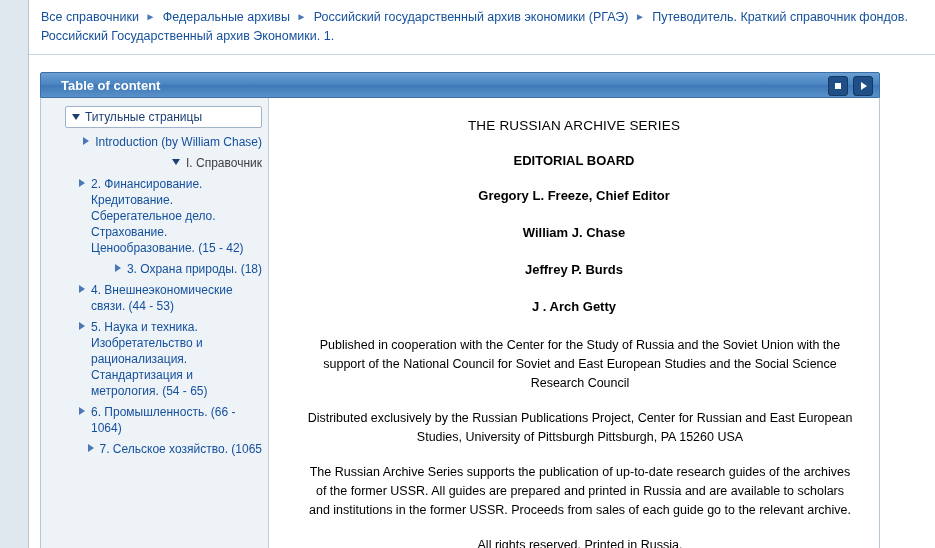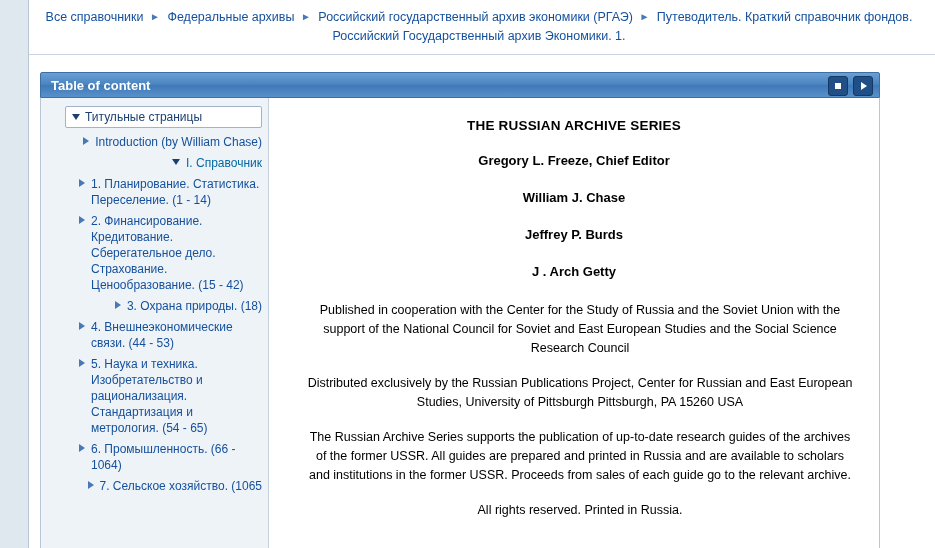--- a/index.html
+++ b/index.html
@@ -28,21 +28,20 @@
   
   .breadcrumb {
     position: absolute;
     left: 29px;
     top: 0;
     right: 0;
     padding: 8px 18px 6px 12px;
     font-size: 12.5px;
     color: #1b3f73;
     line-height: 19px;
-    text-align: center;
   }
   .breadcrumb .crumb {
     color: #15509c;
     text-decoration: none;
     cursor: pointer;
   }
   .breadcrumb .crumb.first { color: #15509c; }
   .crumb-arrow {
     display: inline-block;
     color: #4a77b5;
@@ -67,21 +66,21 @@
     height: 26px;
     background: linear-gradient(to bottom, #6a9fd4 0%, #4a84c0 48%, #3f79b8 52%, #5891c9 100%);
     border: 1px solid #3c6fa5;
     border-radius: 2px 2px 0 0;
     box-sizing: border-box;
     color: #ffffff;
     font-weight: bold;
     font-size: 13px;
     display: flex;
     align-items: center;
-    padding-left: 10px;
+    padding-left: 20px;
   }
   .toc-bar-controls {
     position: absolute;
     right: 6px;
     top: 3px;
     display: flex;
     gap: 5px;
   }
   .ctl-btn {
     width: 18px;
@@ -161,32 +160,32 @@
     font-size: 12px;
     line-height: 16px;
     color: #15509c;
     margin: 0 0 5px 0;
     cursor: pointer;
     justify-content: flex-end;
   }
   .toc-item.lvl1 { padding-left: 2px; }
   .toc-item.lvl2 { padding-left: 14px; }
   .toc-item .tri-down { margin-top: 4px; }
-  .toc-item.section .lbl { color: #0369a1; }
+  .toc-item.section .lbl { color: #404040; }
   
   .doc {
     flex: 1;
     padding: 16px 26px 10px 26px;
     box-sizing: border-box;
     overflow: hidden;
     color: #000000;
   }
   .doc .head1 {
     text-align: center;
-    font-weight: bold;
+    font-weight: normal;
     font-size: 13.5px;
     letter-spacing: 0.2px;
     margin: 4px 0 20px 0;
   }
   .doc .head2 {
     text-align: center;
     font-weight: bold;
     font-size: 13px;
     margin: 0 0 20px 0;
   }
@@ -245,24 +244,20 @@
         <span class="tri-right"></span>
         <span class="lbl">Introduction (by William Chase)</span>
       </div>
 
 
       <div class="toc-item lvl1 section">
         <span class="tri-down"></span>
         <span class="lbl">I. Справочник</span>
       </div>
 
-      <div class="toc-item lvl2">
-        <span class="tri-right"></span>
-        <span class="lbl">1. Планирование. Статистика. Переселение. (1 - 14)</span>
-      </div>
 
       <div class="toc-item lvl2">
         <span class="tri-right"></span>
         <span class="lbl">2. Финансирование. Кредитование. Сберегательное дело. Страхование. Ценообразование. (15 - 42)</span>
       </div>
 
       <div class="toc-item lvl2">
         <span class="tri-right"></span>
         <span class="lbl">3. Охрана природы. (18)</span>
       </div>
@@ -283,20 +278,21 @@
       </div>
 
       <div class="toc-item lvl2">
         <span class="tri-right"></span>
         <span class="lbl">7. Сельское хозяйство. (1065</span>
       </div>
     </div>
 
     <div class="doc">
       <div class="head1">THE RUSSIAN ARCHIVE SERIES</div>
+      <div class="head2">EDITORIAL BOARD</div>
       <div class="name">Gregory L. Freeze, Chief Editor</div>
       <div class="name">William J. Chase</div>
       <div class="name">Jeffrey P. Burds</div>
       <div class="name">J . Arch Getty</div>
       <p class="para">Published in cooperation with the Center for the Study of Russia and the Soviet Union with the support of the National Council for Soviet and East European Studies and the Social Science Research Council</p>
       <p class="para">Distributed exclusively by the Russian Publications Project, Center for Russian and East European Studies, University of Pittsburgh Pittsburgh, PA 15260 USA</p>
       <p class="para">The Russian Archive Series supports the publication of up-to-date research guides of the archives of the former USSR. All guides are prepared and printed in Russia and are available to scholars and institutions in the former USSR. Proceeds from sales of each guide go to the relevant archive.</p>
       <p class="para">All rights reserved. Printed in Russia.</p>
 
     </div>

